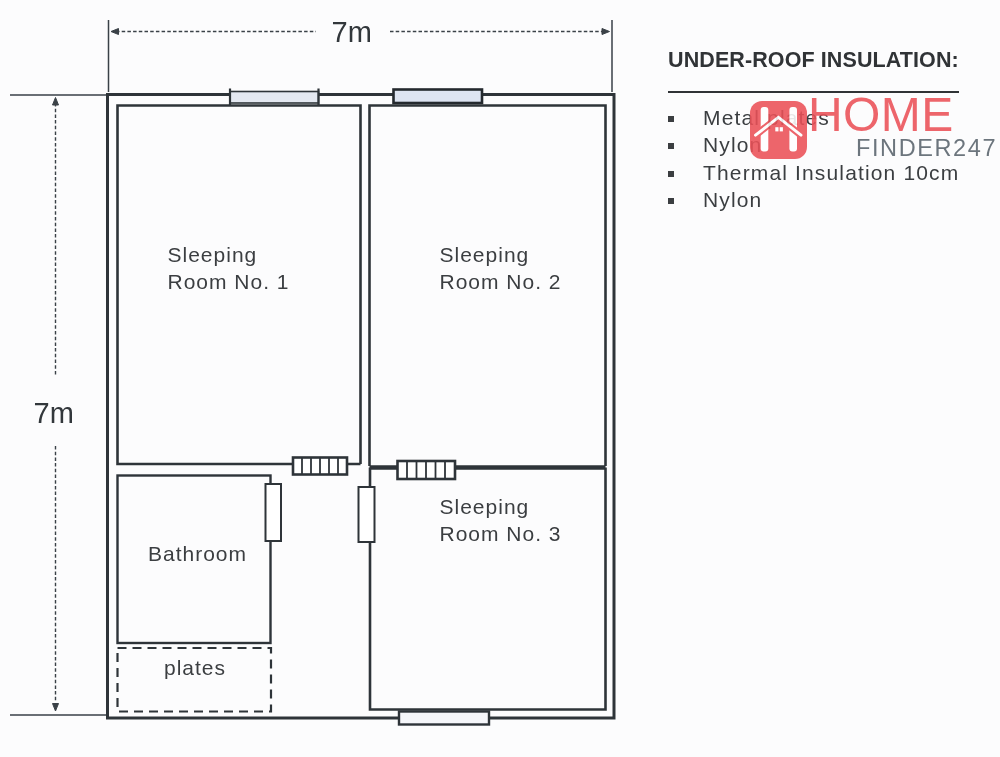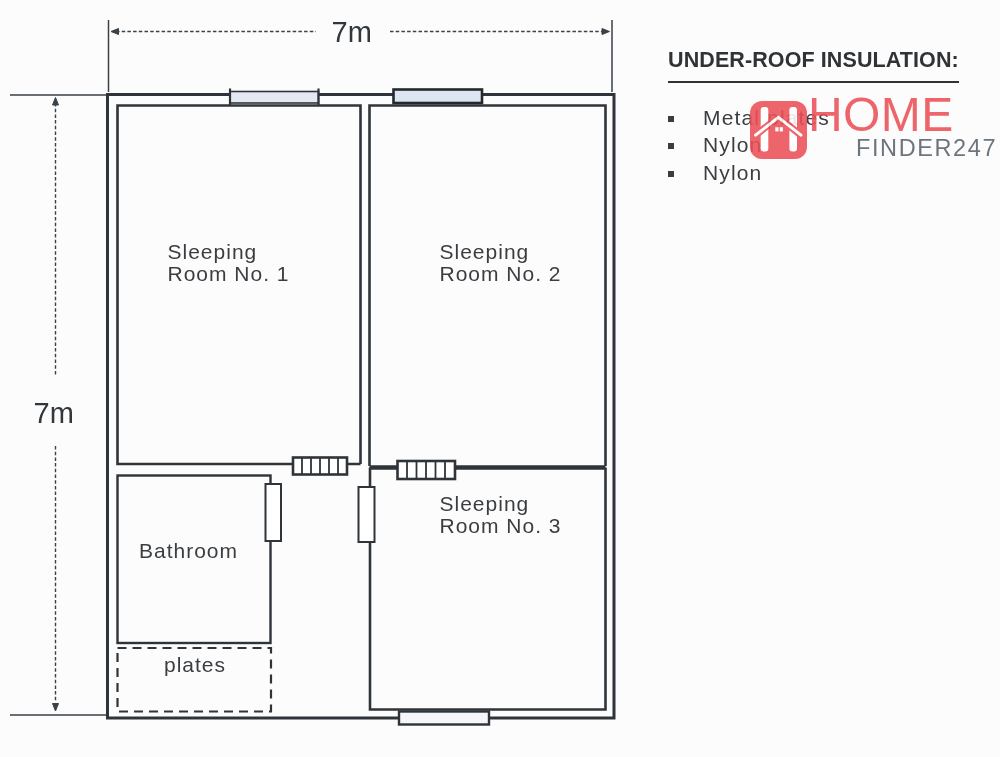--- a/index.html
+++ b/index.html
@@ -1,19 +1,19 @@
 <!DOCTYPE html>
 <html><head>
 <meta charset="utf-8">
 <style>
   html,body{margin:0;padding:0;}
   body{width:1000px;height:757px;position:relative;background:#fcfcfd;
        font-family:"Liberation Sans",sans-serif;overflow:hidden;}
   .abs{position:absolute;}
-  .lbl{position:absolute;color:#3b3e41;font-size:21px;line-height:22px;letter-spacing:1px;}
+  .lbl{position:absolute;color:#3b3e41;font-size:21px;line-height:27px;letter-spacing:1px;}
 </style>
 </head>
 <body>
 
 <svg class="abs" style="left:0;top:0;" width="1000" height="757" viewBox="0 0 1000 757">
 
   <g stroke="#3a4147" fill="#3a4147">
     <line x1="108.5" y1="20" x2="108.5" y2="92" stroke-width="1.5"></line>
     <line x1="612" y1="20" x2="612" y2="92" stroke-width="1.5"></line>
     <line x1="116" y1="31.5" x2="316" y2="31.5" stroke-width="1.4" stroke-dasharray="3.5,2.2"></line>
@@ -81,30 +81,31 @@
 
   <rect x="358.5" y="487" width="16" height="55" fill="#ffffff" stroke="#2e3439" stroke-width="2"></rect>
 </svg>
 
 <div class="lbl" style="left:167.5px;top:240.5px;">Sleeping<br>Room No. 1</div>
 
 <div class="lbl" style="left:439.5px;top:240.5px;">Sleeping<br>Room No. 2</div>
 
 <div class="lbl" style="left:439.5px;top:492.5px;">Sleeping<br>Room No. 3</div>
 
-<div class="lbl" style="left:139px;top:540px;">Bathroom</div>
+<div class="lbl" style="left:148px;top:540px;">Bathroom</div>
 
 <div class="lbl" style="left:164px;top:654px;">plates</div>
 
 <div class="abs" style="left:668px;top:48px;font-size:21.5px;font-weight:bold;color:#303336;
-     border-bottom:2.4px solid #303336;padding-bottom:8px;letter-spacing:0.1px;">UNDER-ROOF INSULATION:</div>
+     border-bottom:2.4px solid #303336;padding-bottom:18px;letter-spacing:0.1px;">UNDER-ROOF INSULATION:</div>
 
 <div class="abs" style="left:668px;top:104px;font-size:21px;color:#3b3e41;line-height:27.4px;letter-spacing:1.15px;">
   <div><span style="display:inline-block;width:6px;height:6px;background:#3b3e41;vertical-align:3px;"></span><span style="display:inline-block;width:29px;"></span>Metal plates</div>
   <div><span style="display:inline-block;width:6px;height:6px;background:#3b3e41;vertical-align:3px;"></span><span style="display:inline-block;width:29px;"></span>Nylon</div>
+  <div><span style="display:inline-block;width:6px;height:6px;background:#3b3e41;vertical-align:3px;"></span><span style="display:inline-block;width:29px;"></span>Thermal Insulation 10cm</div>
   <div><span style="display:inline-block;width:6px;height:6px;background:#3b3e41;vertical-align:3px;"></span><span style="display:inline-block;width:29px;"></span>Nylon</div>
 </div>
 
 <div class="abs" style="left:0;top:0;opacity:0.88;">
   <svg class="abs" style="left:748px;top:99px;" width="62" height="62" viewBox="0 0 62 62">
 
     <rect x="2" y="2" width="57" height="58" rx="12" fill="#eb5158"></rect>
 
     <rect x="12.7" y="8" width="7.6" height="44.5" rx="3" fill="#ffffff"></rect>
 

